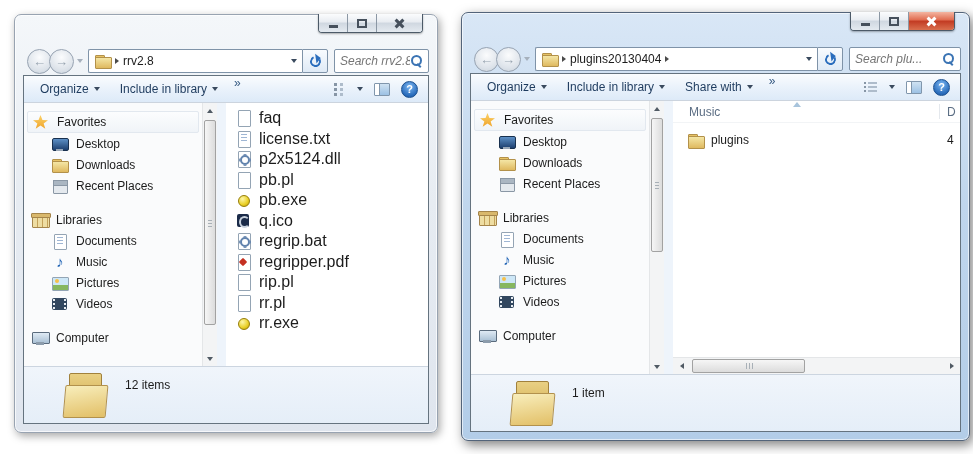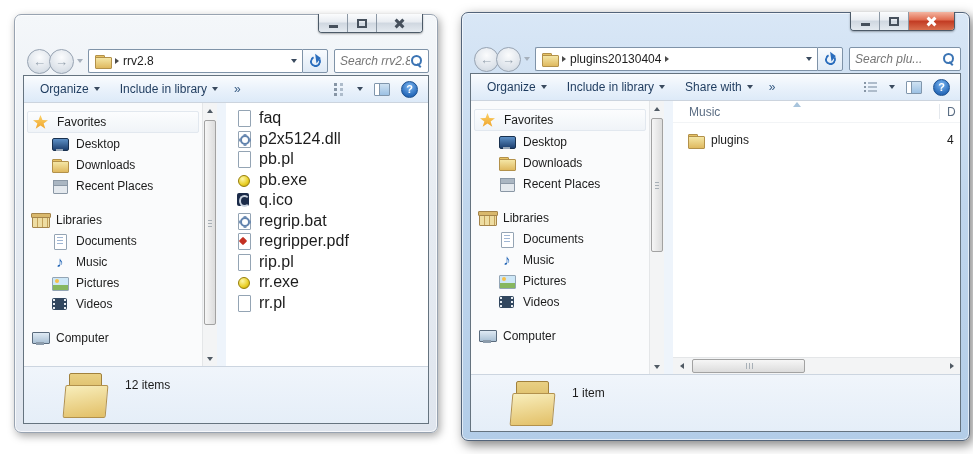--- a/index.html
+++ b/index.html
@@ -66,21 +66,21 @@
             font:italic 12px "Liberation Sans", sans-serif; color:#5e6b7a; }
   .g-mag { width:13px; height:13px; position:relative; flex:none; }
   .g-mag::before { content:""; position:absolute; left:1px; top:0; width:7px; height:7px;
             border:2px solid #3b74b4; border-radius:50%; }
   .g-mag::after { content:""; position:absolute; left:8px; top:8px; width:2px; height:5px;
             background:#3b74b4; transform:rotate(-45deg); }
 
   
   .content { flex:1; display:flex; flex-direction:column; border:1px solid #65737f;
              background:#fff; overflow:hidden; }
-  .toolbar { height:27px; flex:none; display:flex; align-items:center; padding:0 8px 0 6px;
+  .toolbar { height:27px; flex:none; display:flex; padding:0 8px 0 6px;
              background:linear-gradient(#fafcfe,#eaf2fb 50%,#ddeaf8);
              border-bottom:1px solid #ccd4de; font-size:12px; color:#1e3b5e; }
   .titem { display:flex; align-items:center; gap:5px; padding:0 10px; height:100%; }
   .tchev { color:#365a82; font-size:12px; padding:0 6px; }
   .tright { margin-left:auto; display:flex; align-items:center; gap:11px; padding-right:2px; }
   .g-tiles { width:13px; height:13px; position:relative; }
   .g-tiles::before { content:""; position:absolute; left:1px; top:0; width:3px; height:3px;
         background:#8796a6;
         box-shadow:6px 0 #aebccb, 0 5px #8796a6, 6px 5px #aebccb, 0 10px #8796a6, 6px 10px #aebccb; }
   .g-list { width:14px; height:12px; position:relative; }
@@ -346,20 +346,24 @@
             <span class="tri-dn"></span>
           </div>
       </div>
       <div class="splitter"></div>
       <div class="filepane">
         <div class="frow">
             <span class="fi blank-file-icon"></span>
             <span>faq</span>
           </div>
         <div class="frow">
+            <span class="fi text-file-icon"></span>
+            <span>license.txt</span>
+          </div>
+        <div class="frow">
             <span class="fi dll-file-icon"></span>
             <span>p2x5124.dll</span>
           </div>
         <div class="frow">
             <span class="fi blank-file-icon"></span>
             <span>pb.pl</span>
           </div>
         <div class="frow">
             <span class="fi perl-exe-icon"></span>
             <span>pb.exe</span>
@@ -374,26 +378,26 @@
           </div>
         <div class="frow">
             <span class="fi pdf-file-icon"></span>
             <span>regripper.pdf</span>
           </div>
         <div class="frow">
             <span class="fi blank-file-icon"></span>
             <span>rip.pl</span>
           </div>
         <div class="frow">
+            <span class="fi blank-file-icon"></span>
+            <span>rr.pl</span>
+          </div>
+        <div class="frow">
             <span class="fi perl-exe-icon"></span>
             <span>rr.exe</span>
-          </div>
-        <div class="frow">
-            <span class="fi blank-file-icon"></span>
-            <span>rr.pl</span>
           </div>
       </div>
     </div>
     <div class="statusbar">
       <span class="bigfolder"></span>
       <span class="statustext">12 items</span>
     </div>
   </div>
 </div>
 

